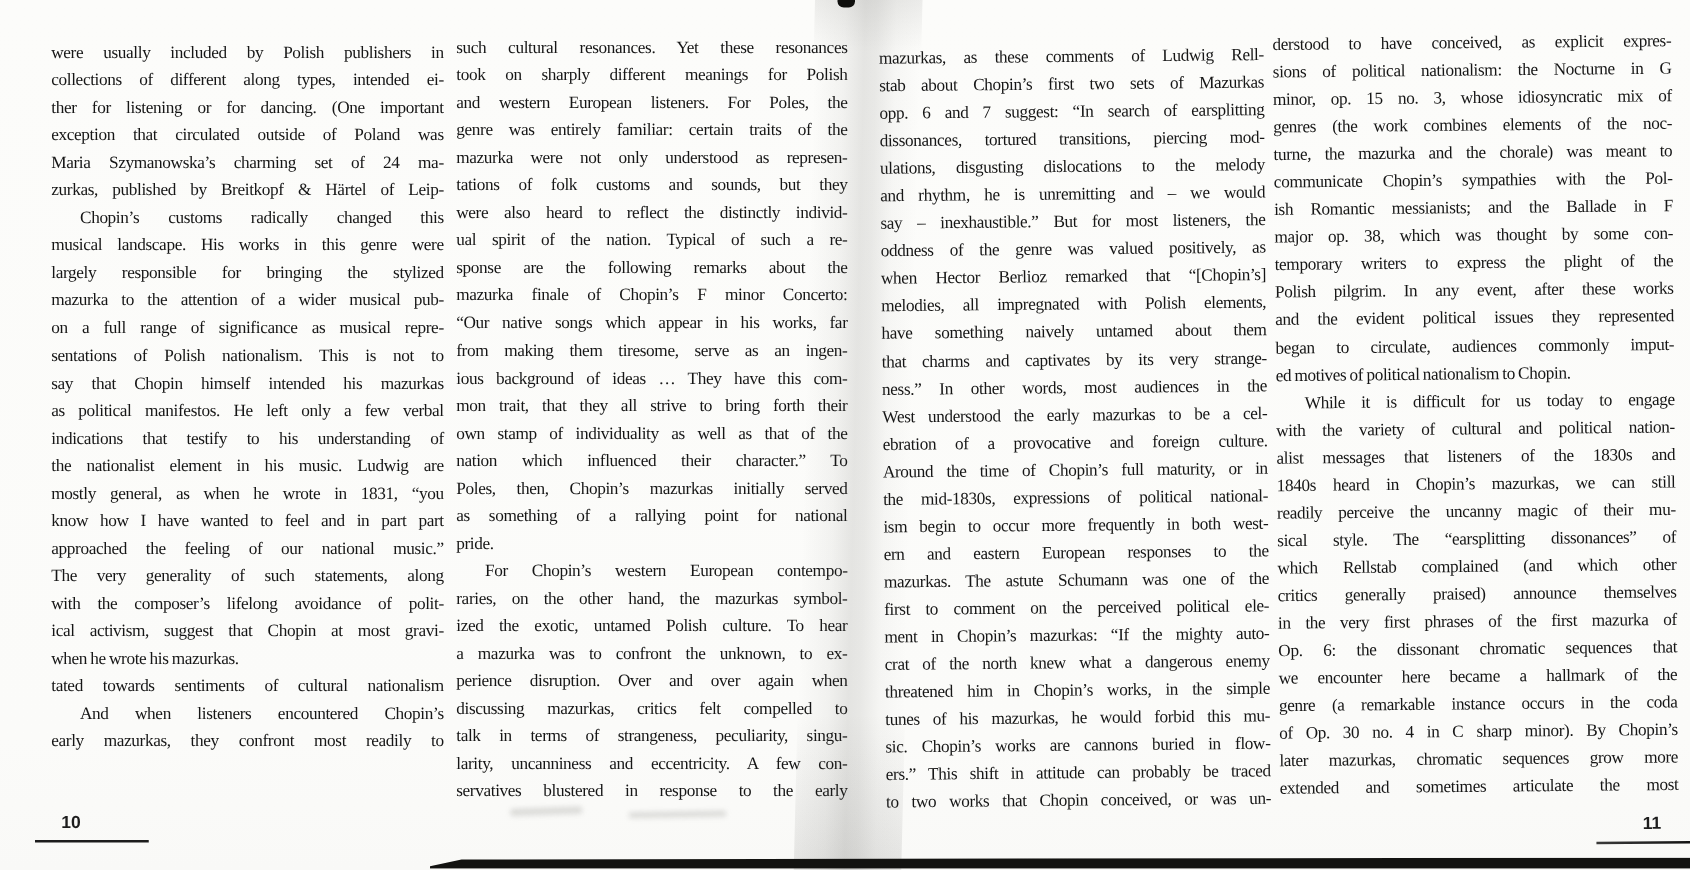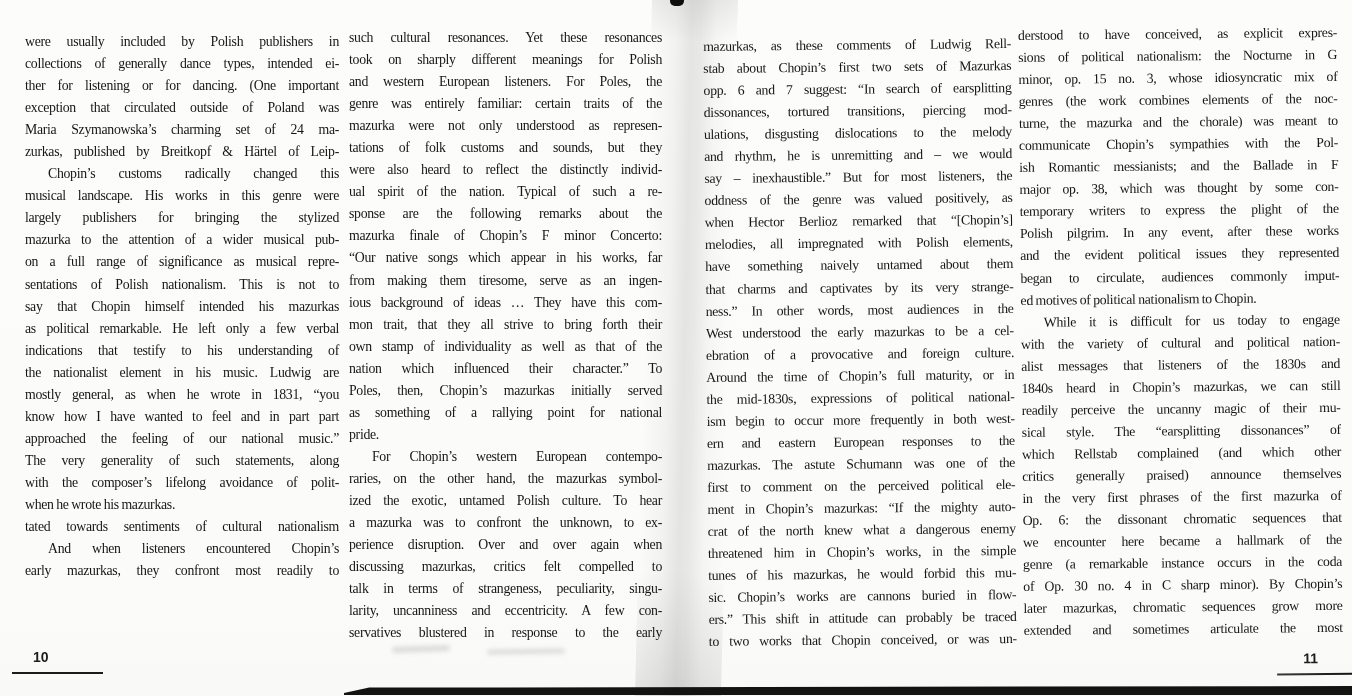--- a/index.html
+++ b/index.html
@@ -9,21 +9,21 @@
     font-family: "Liberation Serif", "DejaVu Serif", serif;
     overflow: hidden;
   }
   .spread {
     position: relative;
     width: 1352px; height: 696px;
     background: linear-gradient(to bottom, #fcfcfa 0%, #fbfbf9 85%, #f9f9f7 100%);
     overflow: hidden;
   }
   .page { position: absolute; top: 0; height: 696px; }
-  .page-left  { left: 0;   width: 676px; padding-left: 24px; }
+  .page-left  { left: 16px;   width: 676px; padding-left: 24px; }
   .page-right { left: 676px; width: 676px; transform: rotate(-0.55deg); transform-origin: 50% 50%; }
 
   .col {
     position: absolute;
     font-size: 13.8px;
     line-height: 22.05px;
     color: #161616;
     letter-spacing: -0.3px;
     word-spacing: -0.6px;
   }
@@ -46,21 +46,21 @@
   .col-4 { left: 345px; top: 25px; width: 319px; }
 
   .folio {
     position: absolute;
     font-family: "Liberation Sans", "DejaVu Sans", sans-serif;
     font-weight: bold;
     font-size: 14px;
     color: #1d1d1d;
   }
   .folio-left  { left: 33px; top: 649px; }
-  .folio-right { right: 37px; top: 653px; text-align: right; }
+  .folio-right { right: 26px; top: 653px; text-align: right; }
   .folio-rule { position: absolute; height: 2px; background: #1c1c1c; }
   .rule-left  { left: 12px; width: 91px; top: 672px; }
   .rule-right { right: 0; width: 78px; top: 676px; background: linear-gradient(to right, #3a3a3a, #111); }
 
   .gutter-shadow {
     position: absolute;
     left: 652px; top: 0; width: 86px; height: 696px;
     background: linear-gradient(to right,
       rgba(60,60,55,0) 0%,
       rgba(60,60,55,0.05) 28%,
@@ -105,40 +105,41 @@
   .smudge-2 { left: 487px; top: 649px; width: 78px; height: 5px; transform: rotate(-1deg); }
 </style>
 </head>
 <body>
 
 <div class="spread">
 
   <div class="page page-left">
     <div class="col col-1">
         <div class="line">were usually included by Polish publishers in</div>
-        <div class="line">collections of generally dance types, intended ei-</div>
+        <div class="line">collections of different along types, intended ei-</div>
         <div class="line">ther for listening or for dancing. (One important</div>
         <div class="line">exception that circulated outside of Poland was</div>
         <div class="line">Maria Szymanowska’s charming set of 24 ma-</div>
         <div class="line">zurkas, published by Breitkopf &amp; Härtel of Leip-</div>
         <div class="line indent">Chopin’s customs radically changed this</div>
         <div class="line">musical landscape. His works in this genre were</div>
-        <div class="line">largely publishers for bringing the stylized</div>
+        <div class="line">largely responsible for bringing the stylized</div>
         <div class="line">mazurka to the attention of a wider musical pub-</div>
         <div class="line">on a full range of significance as musical repre-</div>
         <div class="line">sentations of Polish nationalism. This is not to</div>
         <div class="line">say that Chopin himself intended his mazurkas</div>
-        <div class="line">as political remarkable. He left only a few verbal</div>
+        <div class="line">as political manifestos. He left only a few verbal</div>
         <div class="line">indications that testify to his understanding of</div>
         <div class="line">the nationalist element in his music. Ludwig are</div>
         <div class="line">mostly general, as when he wrote in 1831, “you</div>
         <div class="line">know how I have wanted to feel and in part part</div>
         <div class="line">approached the feeling of our national music.”</div>
         <div class="line">The very generality of such statements, along</div>
         <div class="line">with the composer’s lifelong avoidance of polit-</div>
+        <div class="line">ical activism, suggest that Chopin at most gravi-</div>
         <div class="line flush">when he wrote his mazurkas.</div>
         <div class="line">tated towards sentiments of cultural nationalism</div>
         <div class="line indent">And when listeners encountered Chopin’s</div>
         <div class="line">early mazurkas, they confront most readily to</div>
       </div>
     <div class="col col-2">
         <div class="line">such cultural resonances. Yet these resonances</div>
         <div class="line">took on sharply different meanings for Polish</div>
         <div class="line">and western European listeners. For Poles, the</div>
         <div class="line">genre was entirely familiar: certain traits of the</div>

